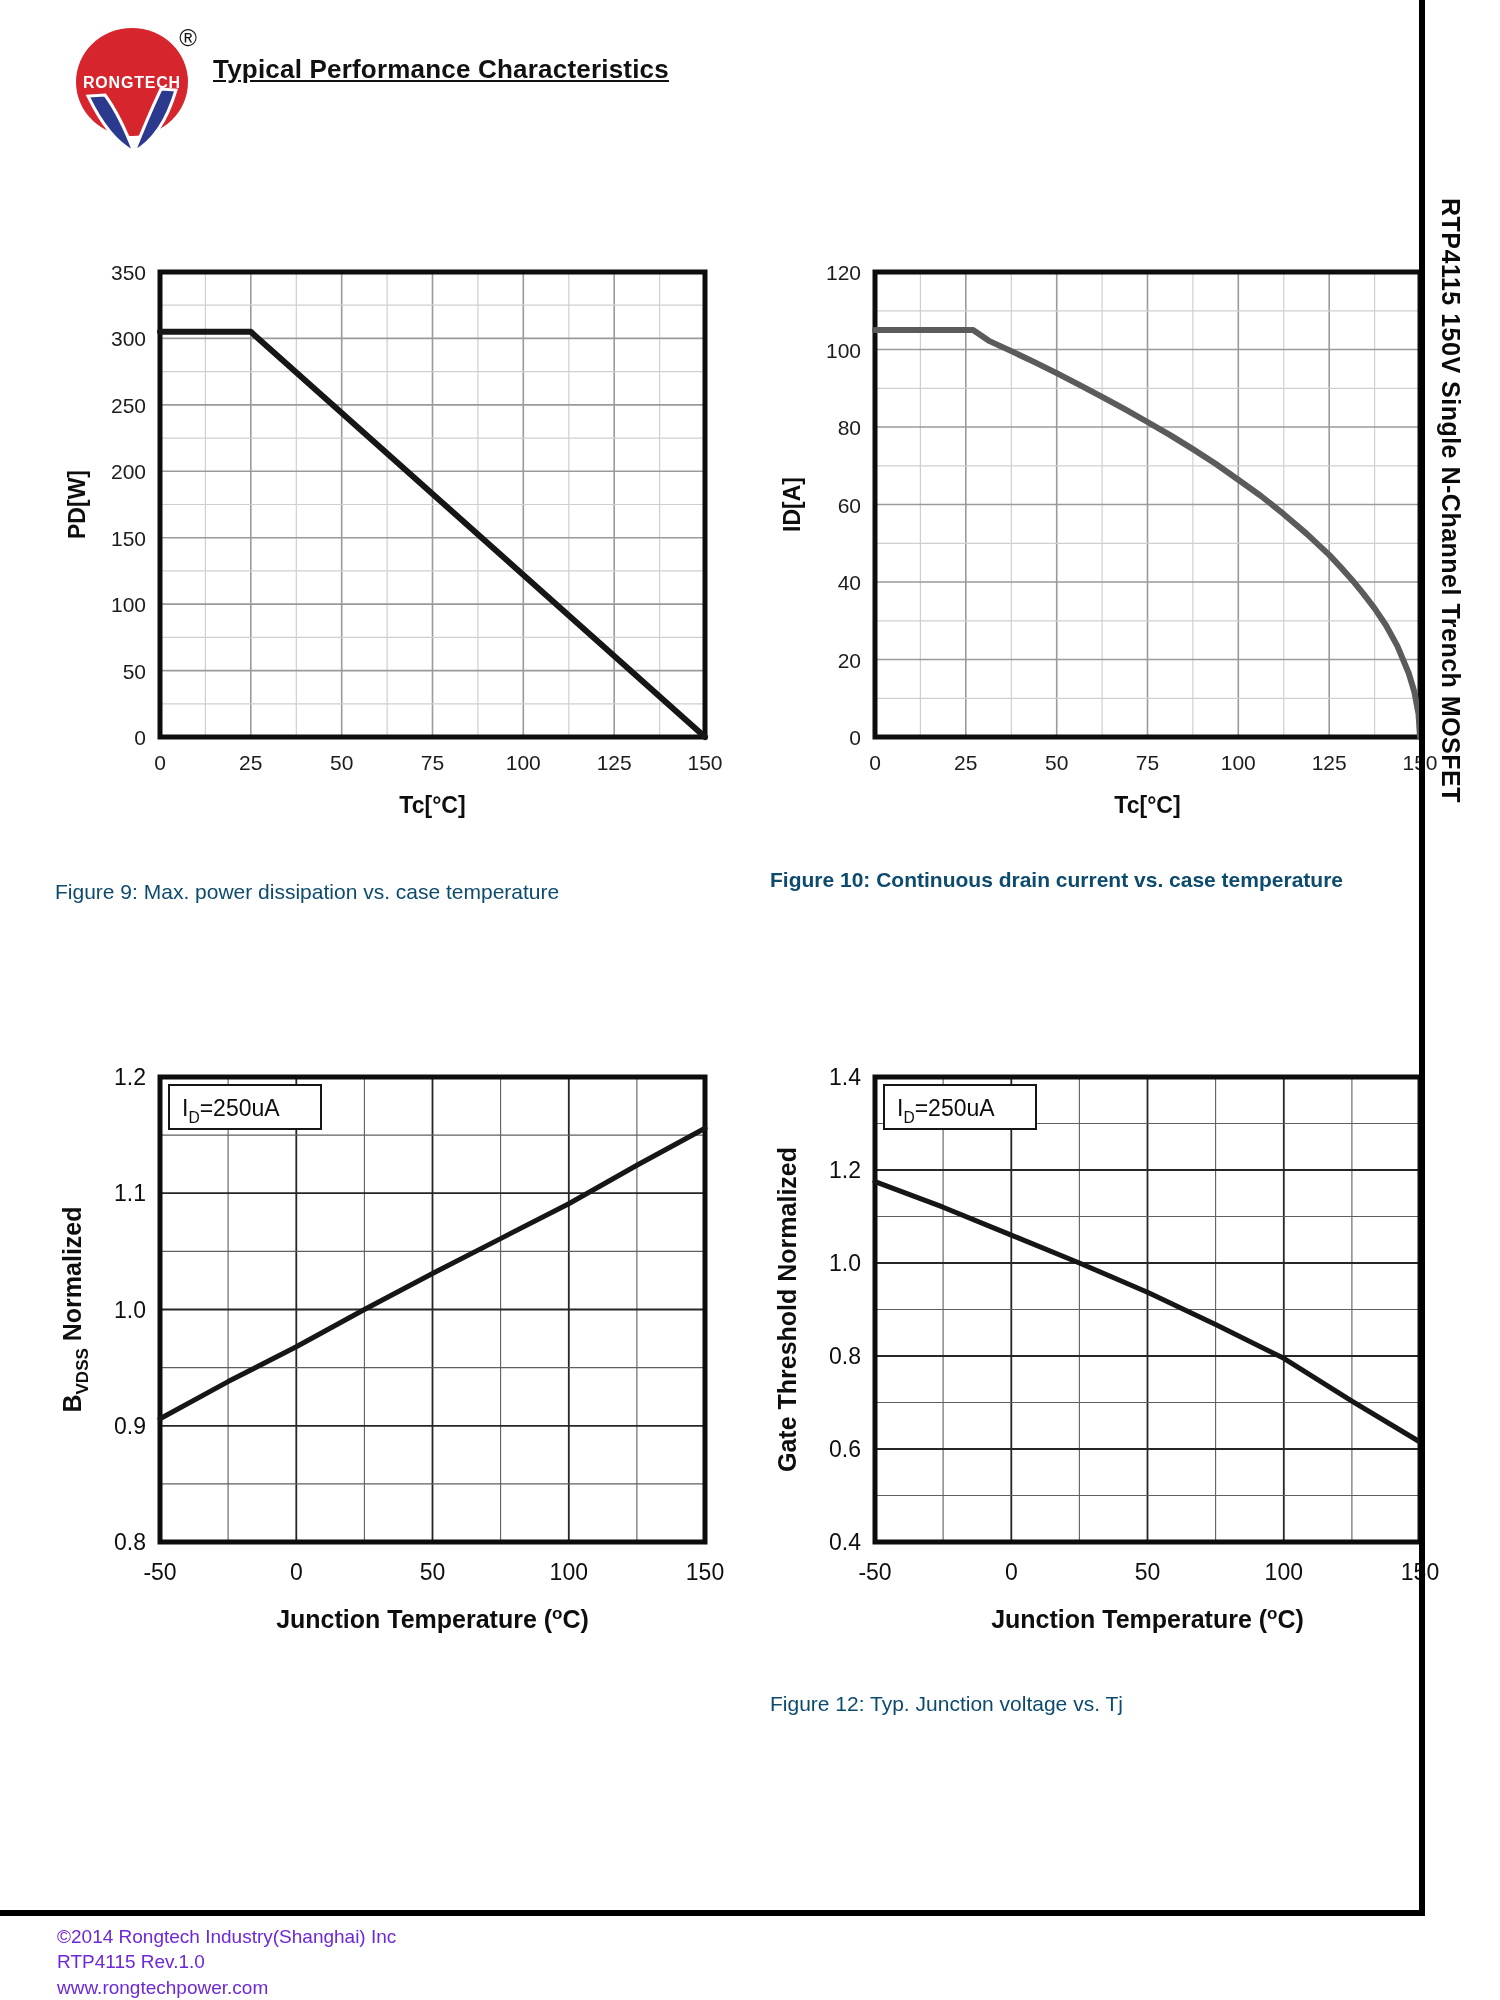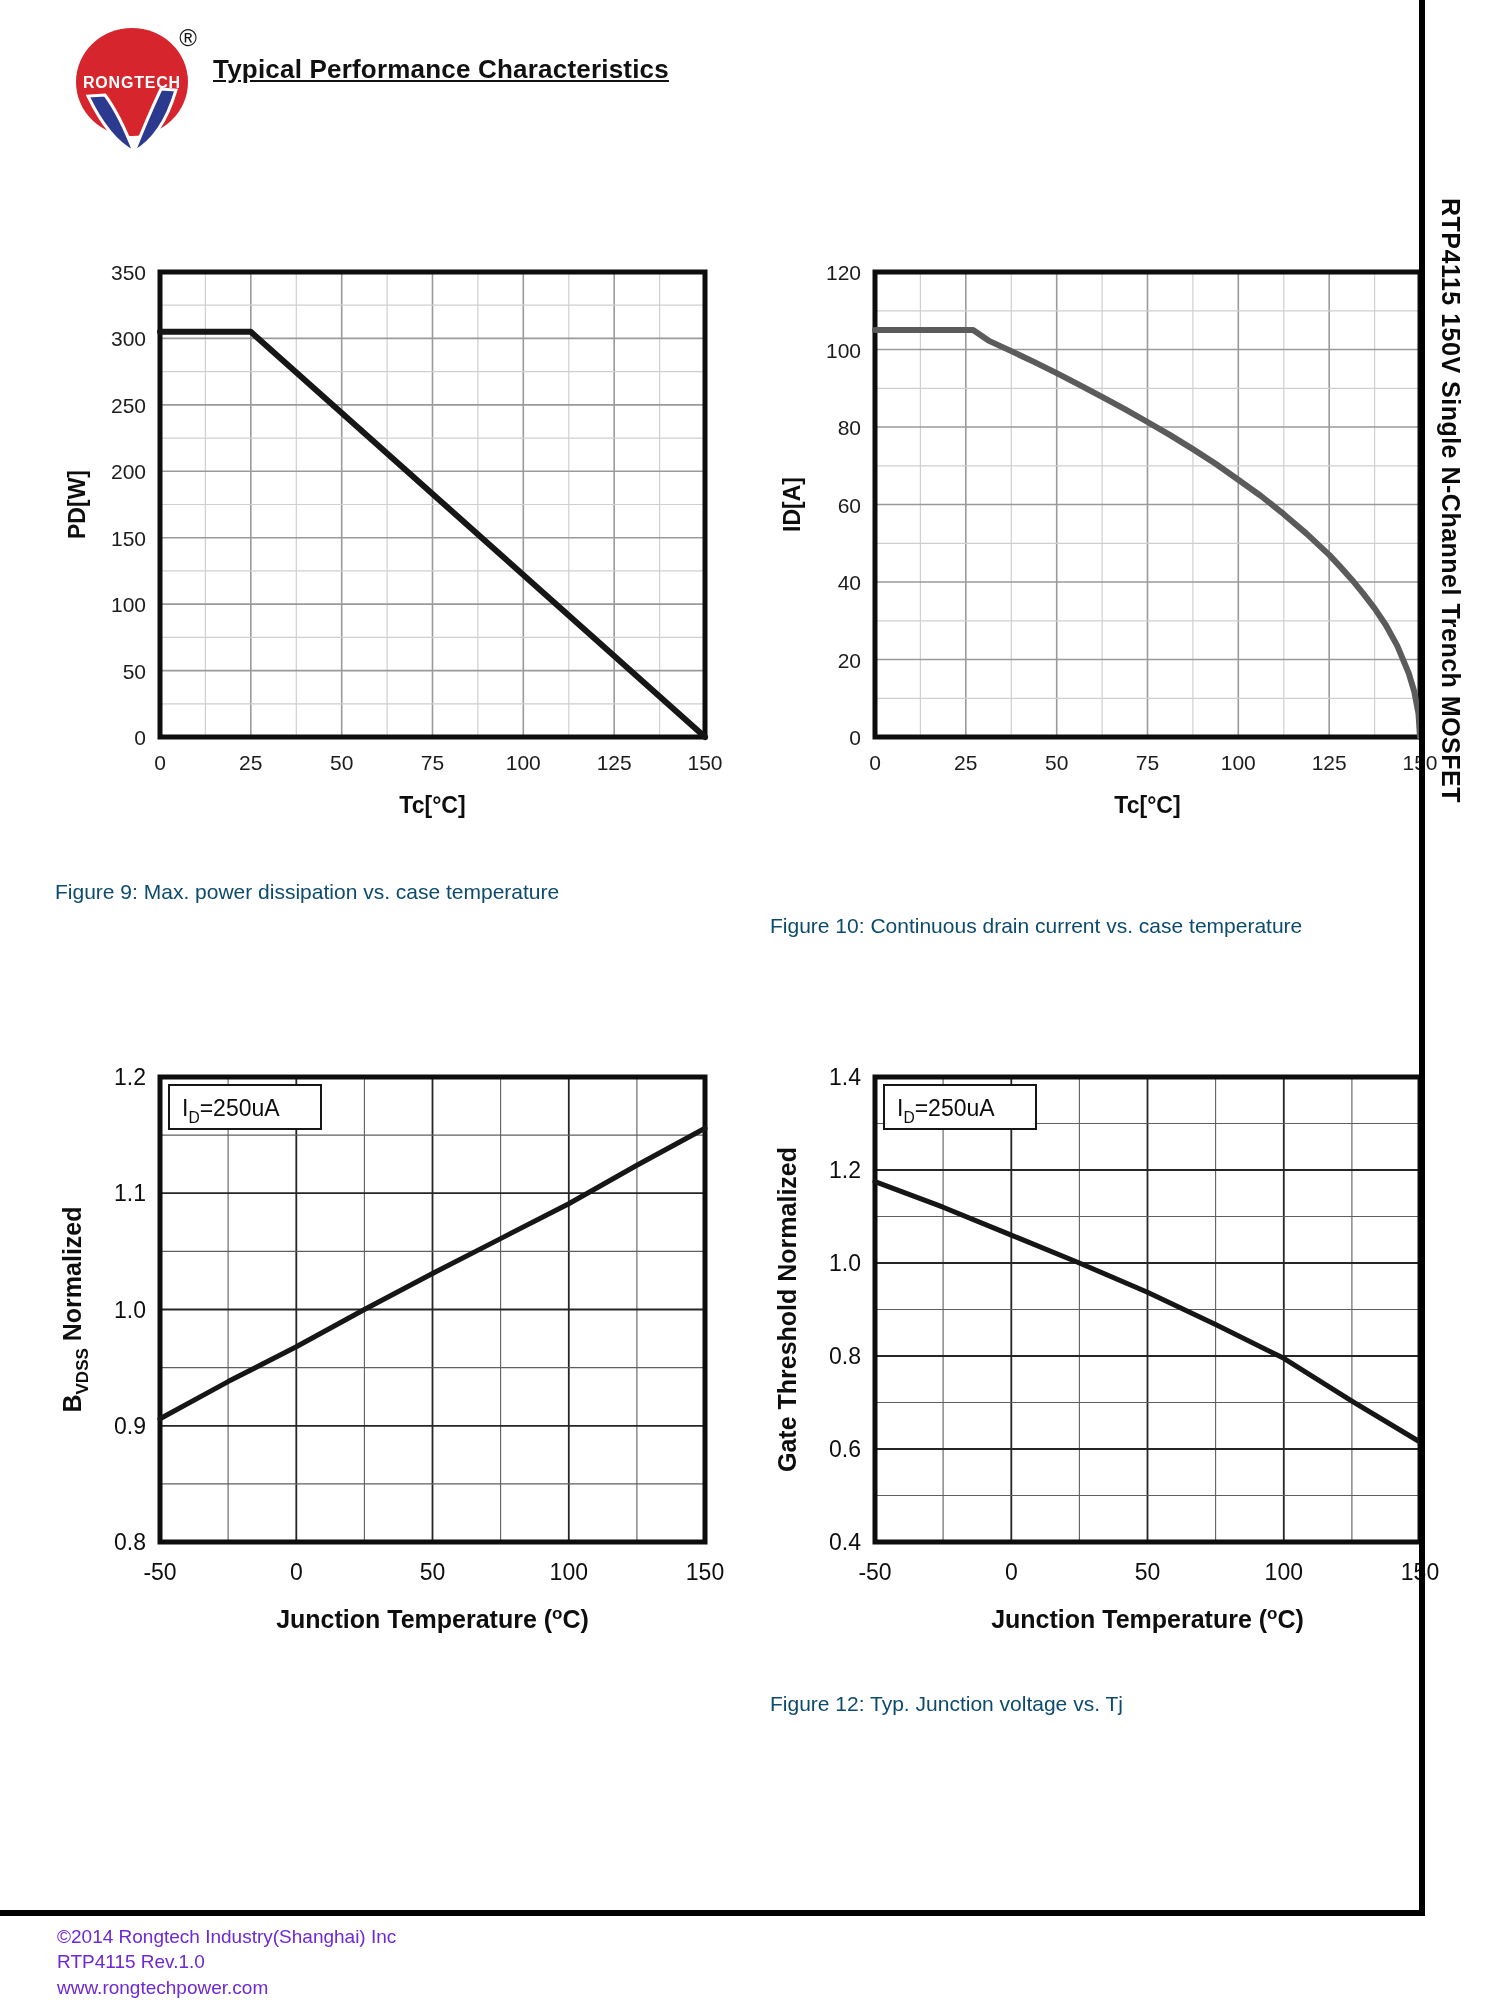--- a/index.html
+++ b/index.html
@@ -7,21 +7,21 @@
         font-family:"Liberation Sans",sans-serif;color:#111;}
   .title{position:absolute;left:213px;top:54px;font-size:26px;font-weight:bold;letter-spacing:0.2px;text-decoration:underline;}
   .logo{position:absolute;left:70px;top:24px;}
   .chart{position:absolute;}
   #host-fig9{left:55px;top:245px;}
   #host-fig10{left:770px;top:245px;}
   #host-fig11{left:55px;top:1050px;}
   #host-fig12{left:770px;top:1050px;}
   .caption{position:absolute;width:700px;text-align:left;font-size:21px;color:#0c4a6e;}
   #cap-fig9{left:55px;top:880px;}
-  #cap-fig10{left:770px;top:914px;}
+  #cap-fig10{left:770px;top:868px;font-weight:bold;}
   #cap-fig11{left:55px;top:1692px;}
   #cap-fig12{left:770px;top:1692px;}
   .vline{position:absolute;left:1419px;top:0;width:6px;height:1913px;background:#000;}
   .hline{position:absolute;left:0;top:1910px;width:1425px;height:6px;background:#000;}
   .sidebar-text{position:absolute;left:1436px;top:198px;writing-mode:vertical-rl;
         font-size:25px;font-weight:bold;white-space:nowrap;letter-spacing:0.5px;color:#0a0a0a;}
   .footer{position:absolute;left:57px;top:1924px;font-size:19px;line-height:1.34;color:#6d28d9;}
   svg text{font-family:"Liberation Sans",sans-serif;}
   .tick.excel{font-size:21px;fill:#1c1c1c;}
   .tick.plain{font-size:23px;fill:#0e0e0e;}

